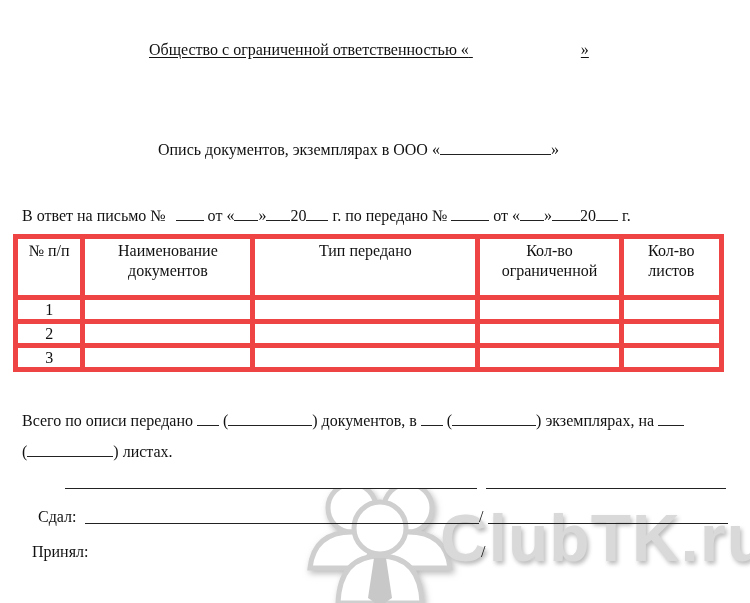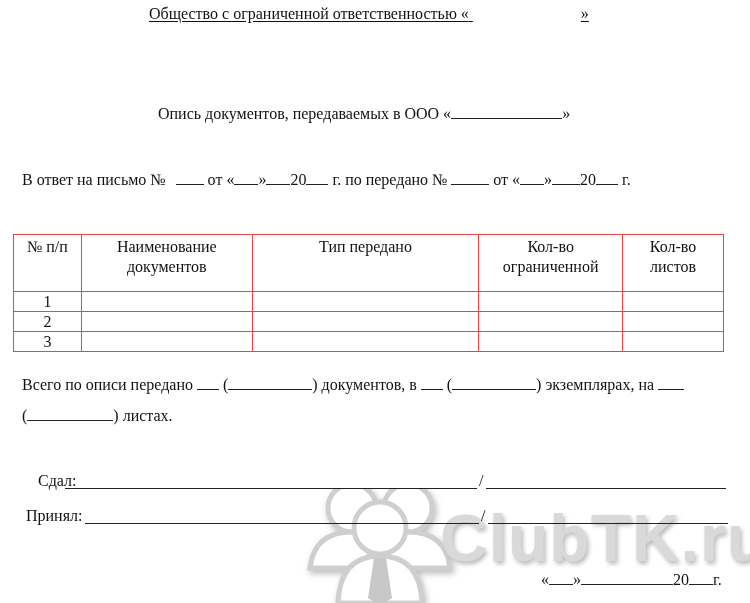--- a/index.html
+++ b/index.html
@@ -1,39 +1,39 @@
 <!DOCTYPE html>
 <html><head>
 <meta charset="utf-8">
 <style>
   html, body { margin:0; padding:0; background:#ffffff; }
   body { width:750px; height:603px; position:relative; overflow:hidden;
          font-family:"Liberation Serif", "DejaVu Serif", serif; color:#111; font-size:16px; }
-  .abs { position:absolute; white-space:nowrap; }
+  .abs { position:absolute; white-space:nowrap;margin-top:36px; }
   .u { text-decoration: underline; text-underline-offset: 2px; }
   .blank { display:inline-block; border-bottom:1px solid #222; height:14px; vertical-align:baseline; }
   table.inv { position:absolute; left:13px; top:234px; width:711px; border-collapse:collapse; }
-  table.inv th, table.inv td { border:1px solid #ef4444; padding:0; font-weight:normal; font-size:16px; text-align:center;font-family:Liberation Serif, serif; }
+  table.inv th, table.inv td { border:5px solid #ef4444; padding:0; font-weight:normal; font-size:16px; text-align:center;font-family:Liberation Serif, serif; }
   table.inv th { height:54px; vertical-align:top; padding-top:2px; line-height:20px; }
   table.inv td { height:19px; line-height:19px; }
   .watermark { position:absolute; left:300px; top:488px; width:450px; height:115px; pointer-events:none; }
   .wm-text { position:absolute; left:440px; top:500px; font-family:"Liberation Sans","DejaVu Sans",sans-serif;
              font-weight:bold; font-size:66px; color:#d9d9d9; letter-spacing:1px;
              text-shadow: 2px 3px 4px #bdbdbd; }
   .sigline { position:absolute; border-bottom:1px solid #222; height:0; }
 </style>
 </head>
 <body>
 
 <div class="abs" style="left:149px; top:5px;">
   <span class="u">Общество с ограниченной ответственностью «</span><span class="u" style="display:inline-block;width:112px;">&nbsp;</span><span class="u">»</span>
 </div>
 
 <div class="abs" style="left:158px; top:104px;">
-  <span>Опись документов, передаваемых в ООО «</span><span class="blank" style="width:111px;"></span><span>»</span>
+  <span>Опись документов, экземплярах в ООО «</span><span class="blank" style="width:111px;"></span><span>»</span>
 </div>
 
 <div class="abs" style="left:22px; top:170px;">
   <span>В ответ на письмо №</span>
   <span class="blank" style="width:28px;margin-left:6px;"></span>
   <span>от «</span><span class="blank" style="width:24px;"></span><span>»</span><span class="blank" style="width:24px;"></span><span>20</span><span class="blank" style="width:22px;"></span>
   <span>г. по передано №</span>
   <span class="blank" style="width:38px;"></span>
   <span>от «</span><span class="blank" style="width:24px;"></span><span>»</span><span class="blank" style="width:28px;"></span><span>20</span><span class="blank" style="width:22px;"></span>
   <span>г.</span>
@@ -109,20 +109,20 @@
   </g>
   <path d="M74 70 L86 70 L92 110 L80 118 L68 110 Z" fill="#c8c8c8"></path>
 </svg>
 <div class="wm-text">ClubTK.ru</div>
 
 <div class="abs" style="left:38px; top:472px;">Сдал:</div>
 <div class="sigline" style="left:65px; top:488px; width:412px;"></div>
 <div class="abs" style="left:479px; top:472px;">/</div>
 <div class="sigline" style="left:486px; top:488px; width:240px;"></div>
 
-<div class="abs" style="left:26px; top:507px;">Принял:</div>
+<div class="abs" style="left:32px; top:507px;">Принял:</div>
 <div class="sigline" style="left:85px; top:523px; width:394px;"></div>
 <div class="abs" style="left:481px; top:507px;">/</div>
 <div class="sigline" style="left:488px; top:523px; width:240px;"></div>
 
 <div class="abs" style="left:541px; top:570px;">
   <span>«</span><span class="blank" style="width:24px;"></span><span>»</span><span class="blank" style="width:92px;"></span><span>20</span><span class="blank" style="width:24px;"></span><span>г.</span>
 </div>
 
 </body></html>

